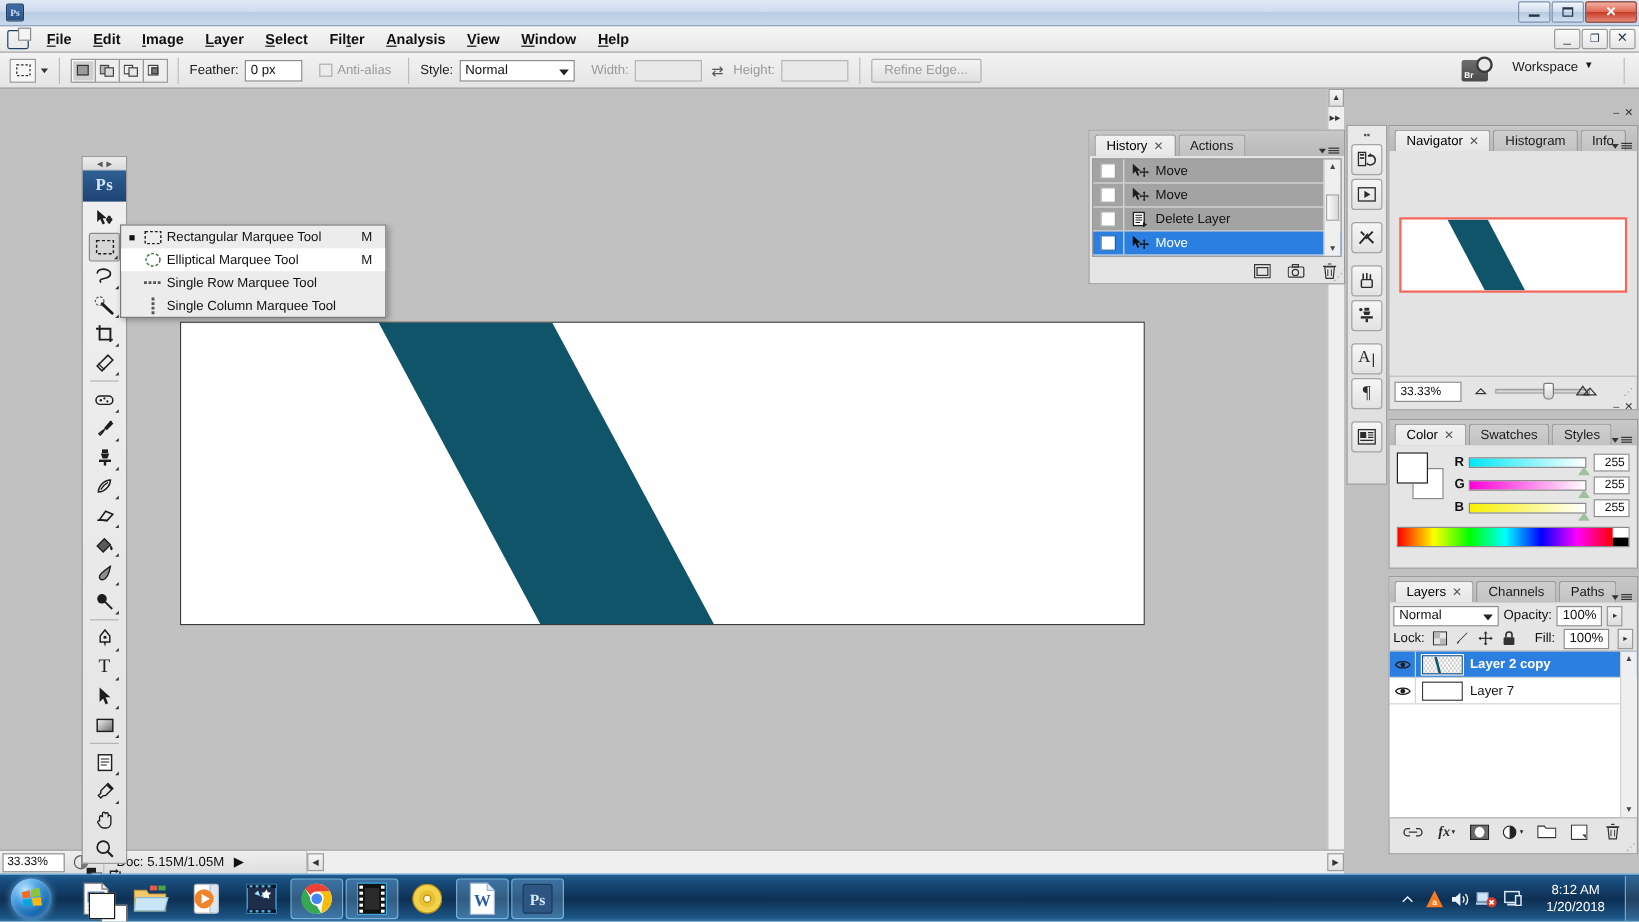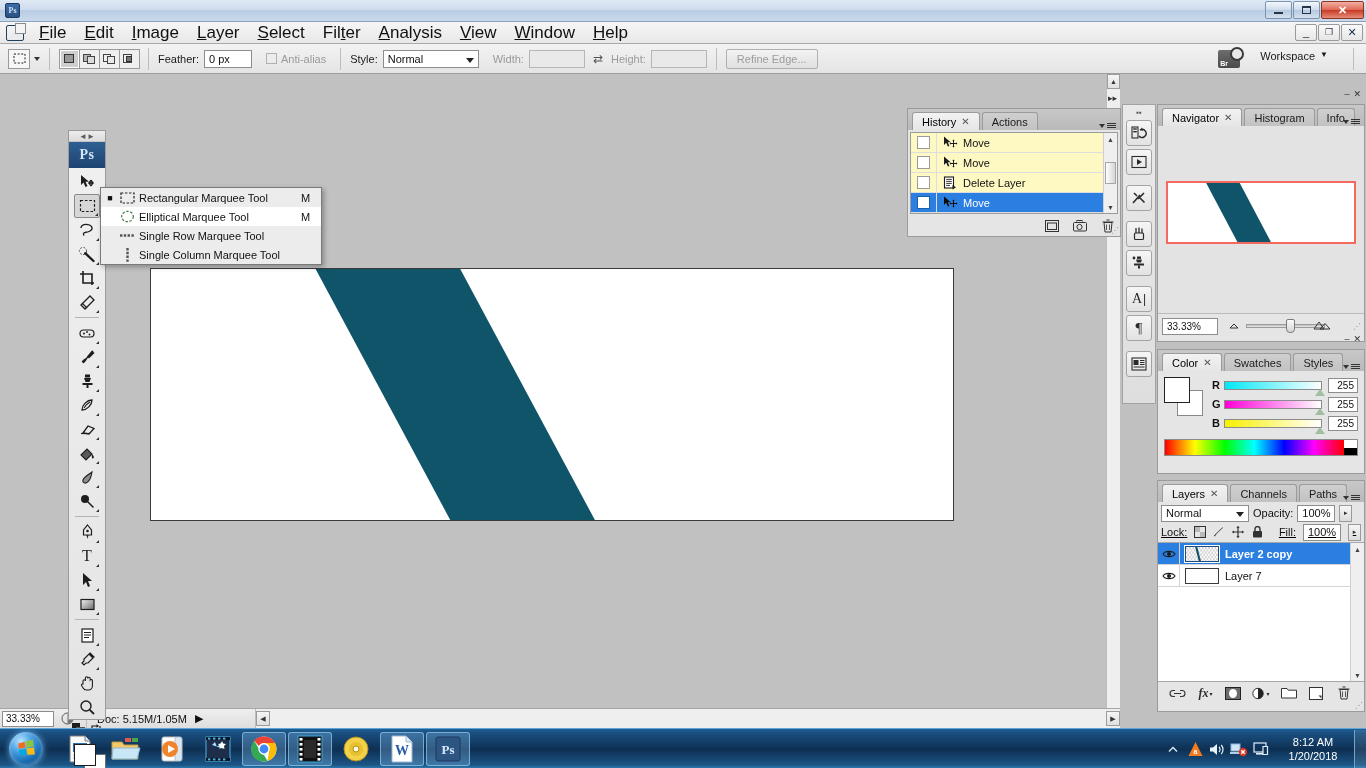--- a/index.html
+++ b/index.html
@@ -61,22 +61,23 @@
     border: 1px solid #20405f; border-radius: 2px; position: relative;
     display: flex; align-items: flex-end; justify-content: center;
     color: #dceaf8; font-size: 7px; font-weight: bold;
     font-family: "Liberation Serif", serif; padding-bottom: 1px;
   }
   .menubar .doc-icon::after {
     content: ""; position: absolute; right: -3px; top: -3px;
     width: 9px; height: 9px; background: #f4f4f4; border: 1px solid #8c8c8c;
   }
   .menu-item {
-    padding: 2px 9px; font-size: 17px; color: #101010; cursor: default;
+    padding: 2px 9px; font-size: 12px; color: #101010; cursor: default;
     white-space: nowrap;
+    font-weight: bold;
   }
   .menu-item u { text-decoration: underline; }
 
   
   .optionsbar {
     position: absolute; left: 0; top: 44px; width: 1366px; height: 30px;
     background: linear-gradient(to bottom,#f3f3f3,#e4e4e4);
     border-bottom: 1px solid #9e9e9e;
     display: flex; align-items: center; padding-left: 8px;
   }
@@ -254,21 +255,21 @@
   }
   .pm-caret { border-left:3px solid transparent;border-right:3px solid transparent;border-top:4px solid #333; }
   .pm-lines { display:flex;flex-direction:column;gap:1px; }
   .pm-lines i { display:block; width:9px;height:1px;background:#333; }
   .panel-collapse {
     position:absolute; right:3px; top:-16px; display:flex;gap:4px;font-size:9px;color:#333;
   }
 
   
   #history-panel { left: 907px; top: 108px; width: 214px; height: 129px; }
-  .hist-list { background: #fef9c3; border: 1px solid #9b9b9b; margin: 2px; height: 82px; position: relative; }
+  .hist-list { background: #a3a3a3; border: 1px solid #9b9b9b; margin: 2px; height: 82px; position: relative; }
   .hist-row {
     display:flex; align-items:center; height: 20px;
     border-bottom: 1px solid #ddd; font-size: 11px; color:#111;
   }
   .hist-row.sel { background: #2a7fe0; color: #fff; }
   .hist-check { width: 26px; height: 19px; border-right: 1px solid #ddd; display:flex;align-items:center;justify-content:center; }
   .hist-box { width: 13px; height: 13px; border: 1px solid #9b9b9b; background:#fff; }
   .hist-icon { width: 26px; display:flex;align-items:center;justify-content:center; }
   .hist-scroll {
     position:absolute; right:0; top:0; width:14px; height:100%;
@@ -330,21 +331,21 @@
     font-size:11px; display:flex;align-items:center;padding-left:4px;position:relative;color:#111;
   }
   .lp-blend::after{content:"";position:absolute;right:4px;top:6px;border-left:4px solid transparent;border-right:4px solid transparent;border-top:5px solid #222;}
   .lp-lbl { font-size:11px; color:#111; }
   .lp-num {
     width: 38px; height: 17px; background:#fff; border:1px solid #8d8d8d;
     font-size:11px; display:flex;align-items:center;justify-content:center;color:#111;
   }
   .lp-stepper { width:13px;height:17px;border:1px solid #9a9a9a;background:linear-gradient(to bottom,#f6f6f6,#dcdcdc);
     display:flex;align-items:center;justify-content:center;font-size:7px;color:#333;}
-  .lp-row2 { display:flex; align-items:center; height: 20px; padding: 0 3px; gap: 7px; text-decoration: underline; }
+  .lp-row2 { display:flex; align-items:center; height: 20px; padding: 0 3px; gap: 7px; }
   .lock-icons { display:flex; gap: 7px; align-items:center; }
   .lock-ic { width:12px;height:12px;display:flex;align-items:center;justify-content:center;color:#222;font-size:10px;}
   .layer-list { background:#fff; border-top:1px solid #a8a8a8; border-bottom:1px solid #a8a8a8; height: 140px; position:relative; }
   .layer-row { display:flex; align-items:center; height: 22px; border-bottom:1px solid #d5d5d5; font-size:11px; color:#111;}
   .layer-row.sel { background:#2a7fe0; color:#fff; font-weight:bold; }
   .eye-cell { width: 22px; height: 21px; border-right:1px solid #d5d5d5; display:flex;align-items:center;justify-content:center; }
   .lay-thumb { width: 34px; height: 16px; border: 1px solid #3a3a3a; margin: 0 6px 0 5px; background:#fff; overflow:hidden; position:relative;}
   .lay-scroll { position:absolute; right:0; top:0; width:14px; height:100%;
     background:#efefef; border-left:1px solid #cfcfcf;
     display:flex; flex-direction:column; justify-content:space-between; align-items:center; }

